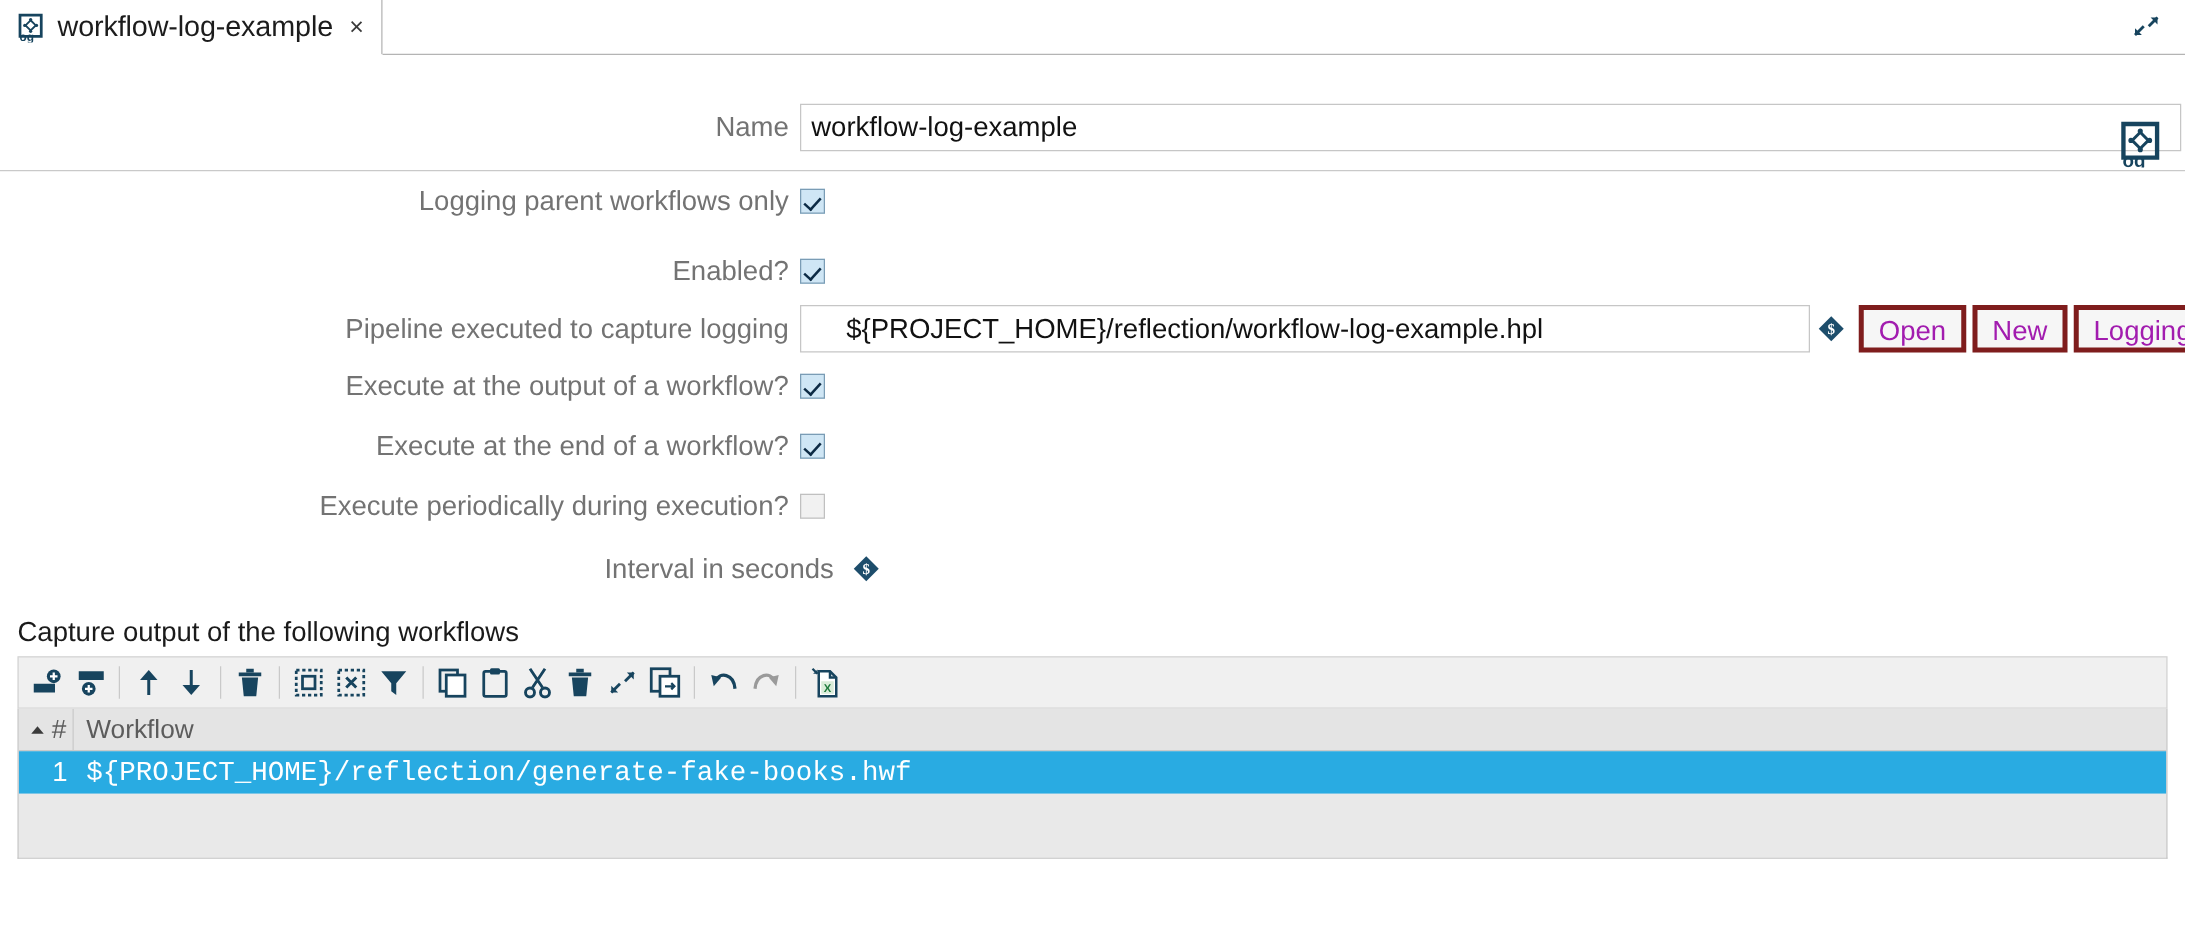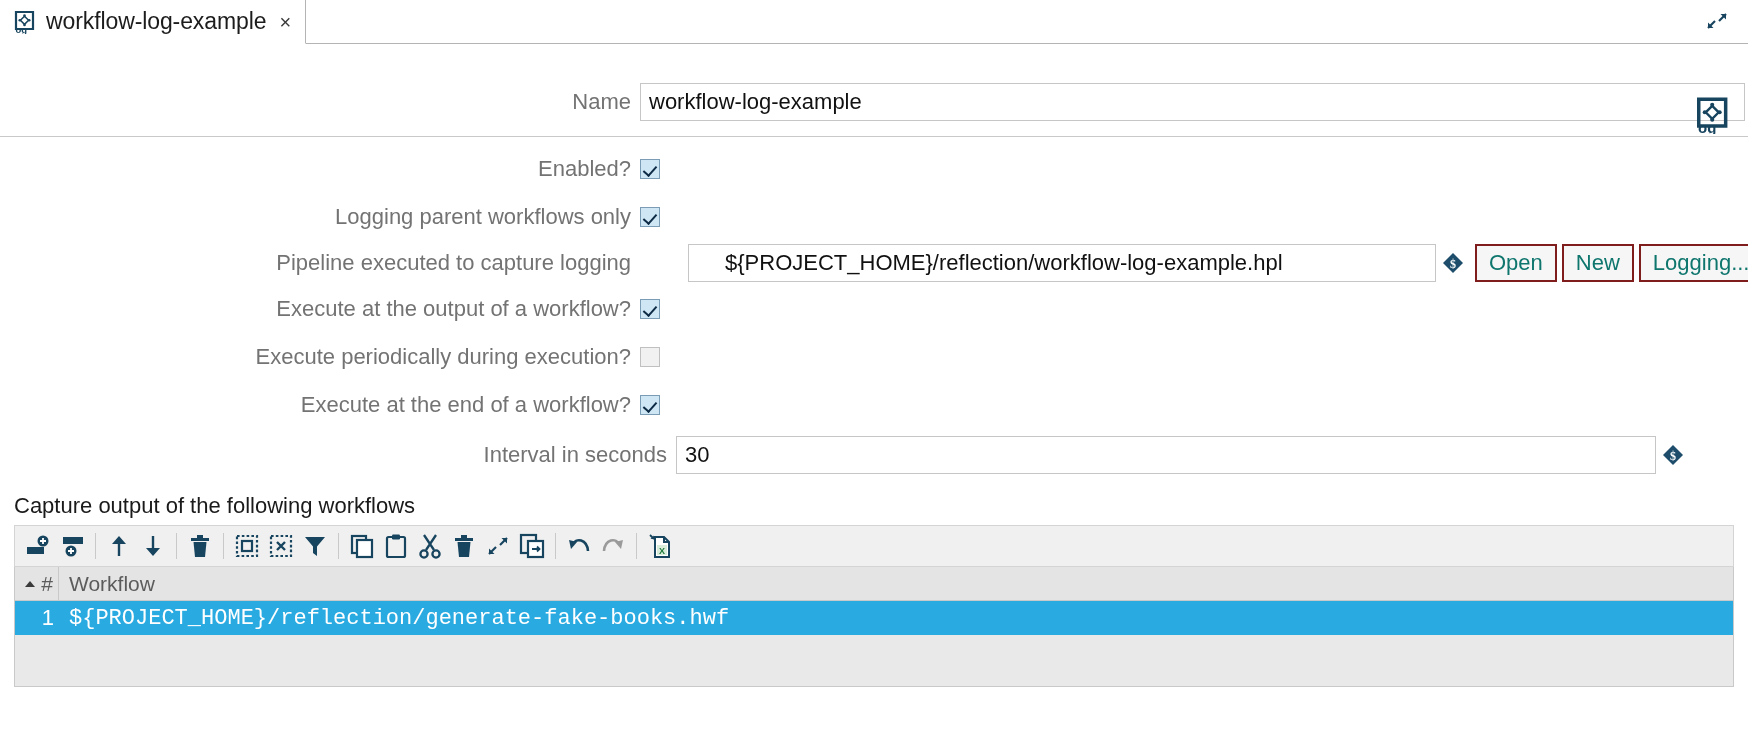--- a/index.html
+++ b/index.html
@@ -87,33 +87,33 @@
   }
   .chk.unchecked { background: #f1f1f1; border: 1px solid #c0c0c0; }
   .chk.checked::after {
     content: "";
     position: absolute; left: 5px; top: 3px;
     width: 6px; height: 11px;
     border: solid #0d2b45; border-width: 0 2px 2px 0;
     transform: rotate(42deg);
   }
 
-  .pipeline-row { height: 44px; gap: 48px; }
-  .pipe-input { width: 748px; padding-left: 36px; }
+  .pipeline-row { height: 44px; }
+  .pipe-input { width: 808px; padding-left: 36px; }
   .diamond {
     width: 22px; height: 22px; margin: 0 6px;
     flex: 0 0 22px;
     position: relative; cursor: pointer;
   }
   .btn {
     height: 38px;
-    border: 2px solid #7f1d1d;
+    border: 4px solid #7f1d1d;
     background: #f6f6f6;
     font-size: 22px;
-    color: #0f766e;
+    color: #a21caf;
     padding: 0 12px;
     margin-left: 5px;
     cursor: pointer;
     font-family: "Liberation Sans", sans-serif;
     line-height: 34px;
     white-space: nowrap;
   }
 
   .interval-row { height: 52px; padding-left: 36px; }
   .interval-input { width: 980px; }
@@ -236,29 +236,29 @@
 
     <div class="row name-row" style="margin-top:26px;">
       <div class="row-label">Name</div>
       <div class="row-ctrl">
         <input class="txtinput name-input" type="text" value="workflow-log-example" style="">
       </div>
     </div>
 
     <div class="divider"></div>
 
+    <div class="row check-row">
+      <div class="row-label">Logging parent workflows only</div>
+      <div class="row-ctrl">
+        <span class="chk checked"></span>
+      </div>
+    </div>
+
     <div class="row check-row" style="margin-top:8px;">
       <div class="row-label">Enabled?</div>
-      <div class="row-ctrl">
-        <span class="chk checked"></span>
-      </div>
-    </div>
-
-    <div class="row check-row">
-      <div class="row-label">Logging parent workflows only</div>
       <div class="row-ctrl">
         <span class="chk checked"></span>
       </div>
     </div>
 
     <div class="row pipeline-row">
       <div class="row-label">Pipeline executed to capture logging</div>
       <div class="row-ctrl">
         <input class="txtinput pipe-input" type="text" value="${PROJECT_HOME}/reflection/workflow-log-example.hpl" style="">
         <span class="diamond">
@@ -274,37 +274,36 @@
     </div>
 
     <div class="row check-row">
       <div class="row-label">Execute at the output of a workflow?</div>
       <div class="row-ctrl">
         <span class="chk checked"></span>
       </div>
     </div>
 
     <div class="row check-row">
+      <div class="row-label">Execute at the end of a workflow?</div>
+      <div class="row-ctrl">
+        <span class="chk checked"></span>
+      </div>
+    </div>
+
+    <div class="row check-row">
       <div class="row-label">Execute periodically during execution?</div>
       <div class="row-ctrl">
         <span class="chk unchecked"></span>
-      </div>
-    </div>
-
-    <div class="row check-row">
-      <div class="row-label">Execute at the end of a workflow?</div>
-      <div class="row-ctrl">
-        <span class="chk checked"></span>
       </div>
     </div>
 
     <div class="row interval-row">
       <div class="row-label">Interval in seconds</div>
       <div class="row-ctrl">
-        <input class="txtinput interval-input" type="text" value="30" style="">
         <span class="diamond">
           <svg viewBox="0 0 22 22" width="22" height="22">
             <path d="M11 1 L21 11 L11 21 L1 11 Z" fill="#1d4d6b"></path>
             <text x="11" y="15.5" text-anchor="middle" font-family="Liberation Serif, serif" font-size="12" font-weight="bold" fill="#ffffff">$</text>
           </svg>
         </span>
       </div>
     </div>
 
   </div>

